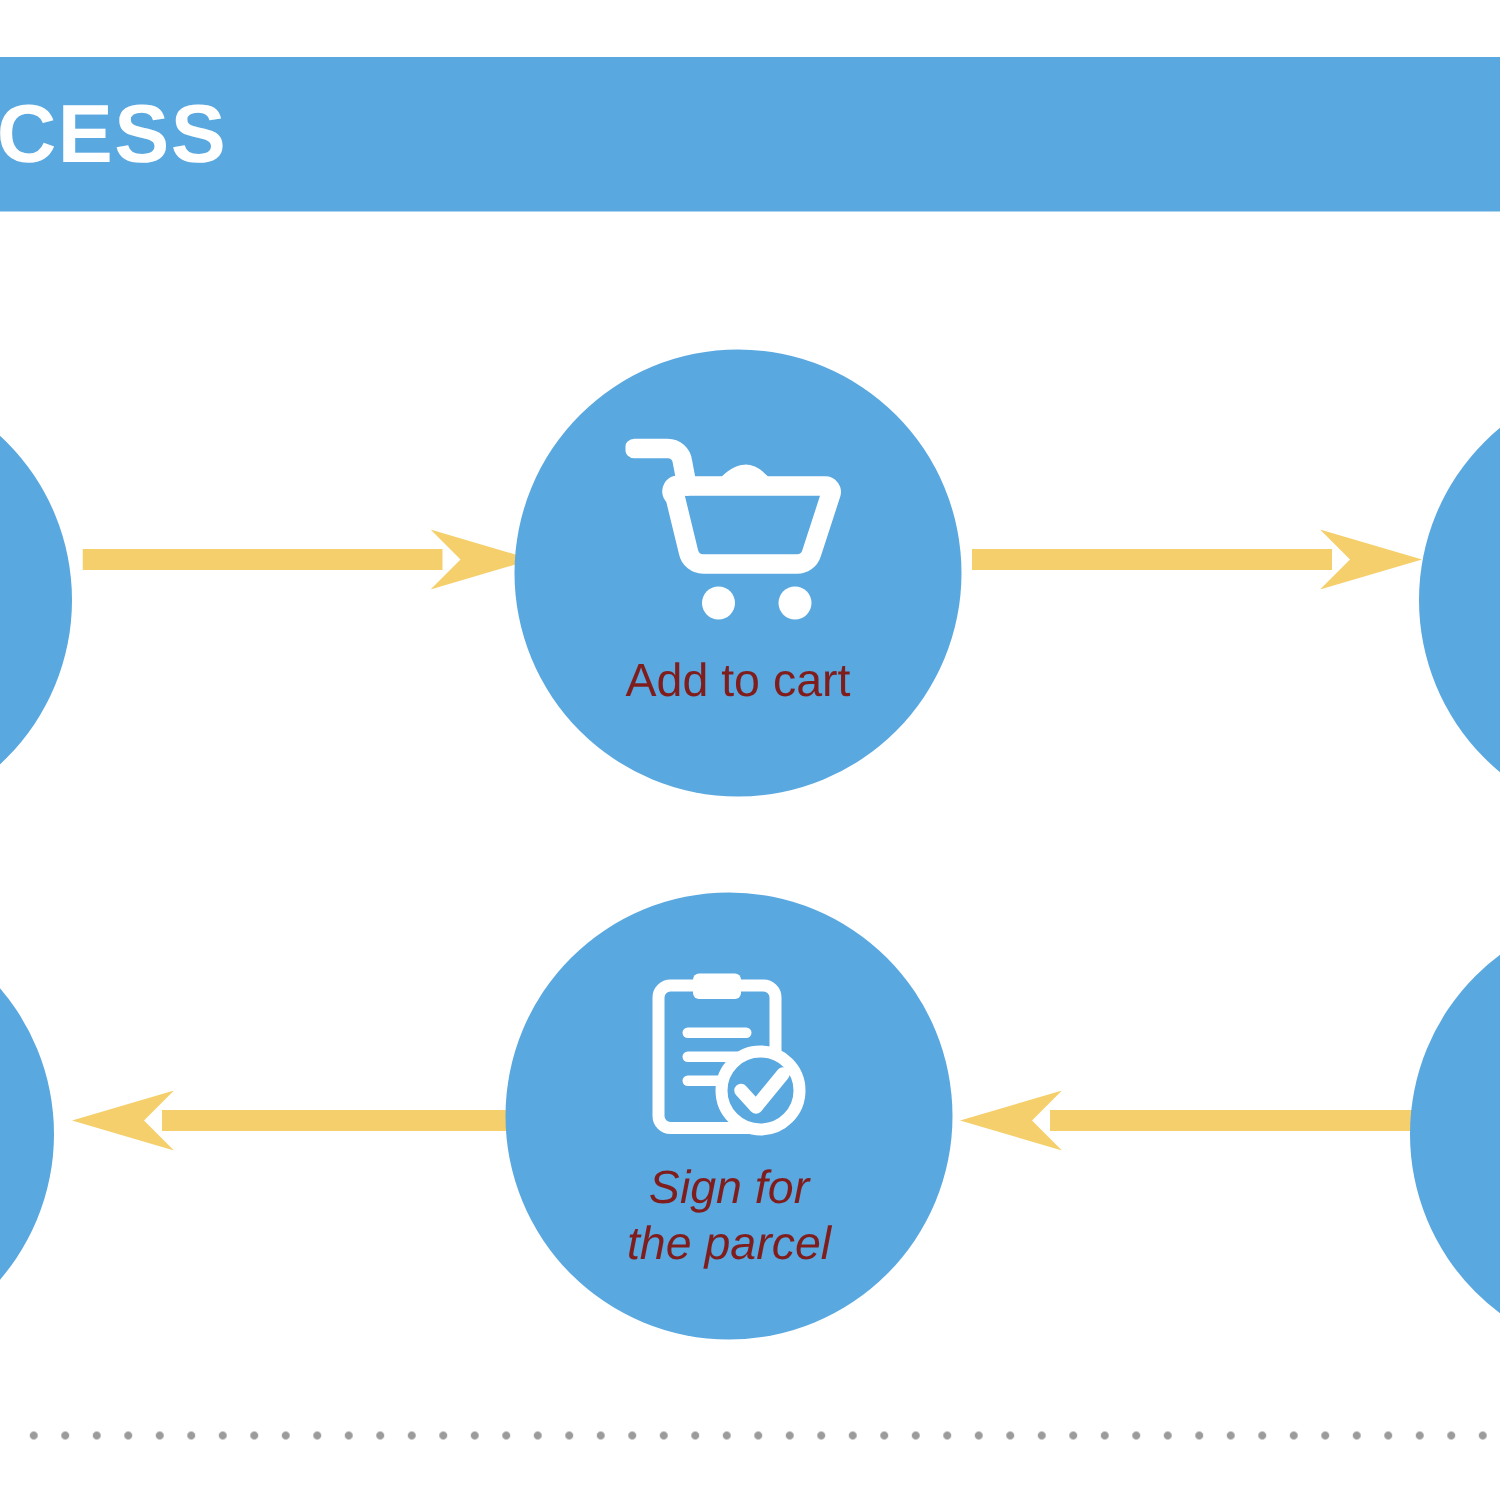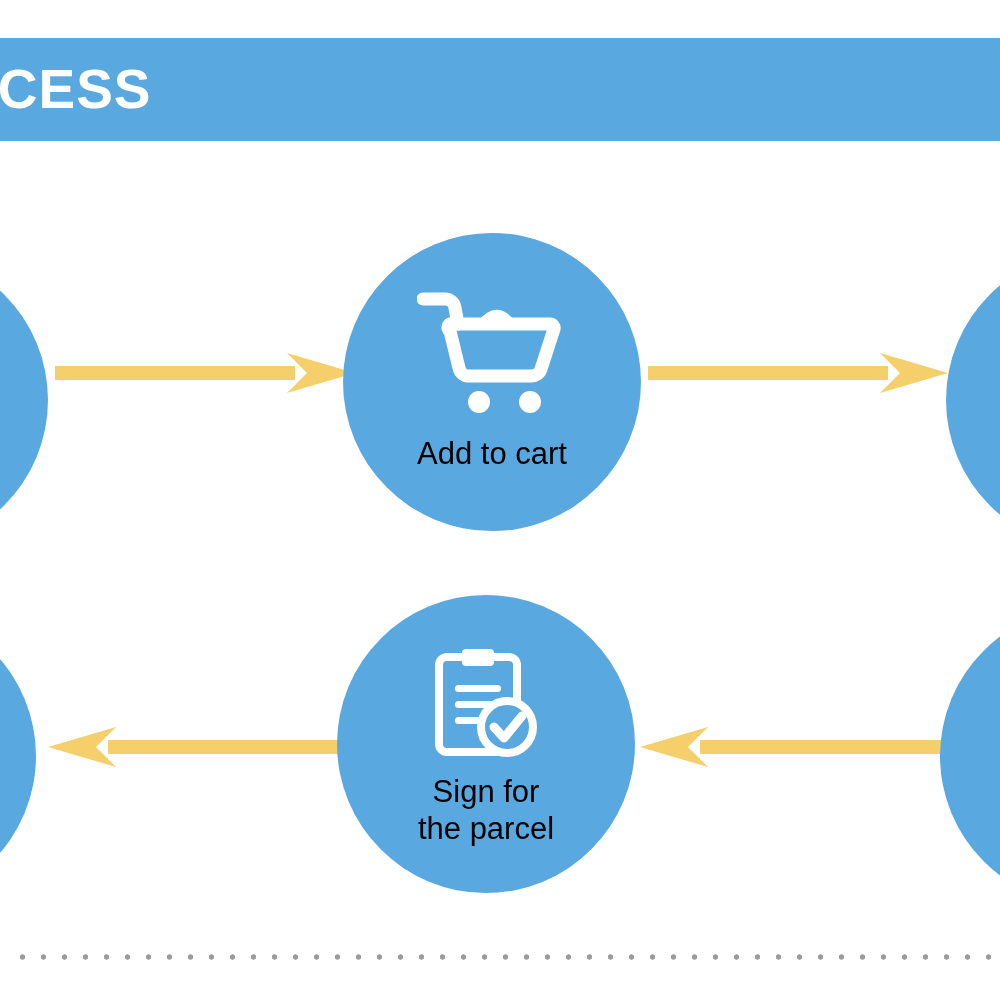--- a/index.html
+++ b/index.html
@@ -52,21 +52,21 @@
     display: flex;
     flex-direction: column;
     align-items: center;
     justify-content: flex-start;
   }
   .node-label {
     position: absolute;
     left: 0;
     width: 100%;
     text-align: center;
-    color: #000000;
+    color: #7f1d1d;
     font-size: 31px;
     line-height: 37px;
     white-space: pre-line;
   }
   .node-icon {
     position: absolute;
     left: 50%;
     transform: translateX(-50%);
   }
 
@@ -169,21 +169,21 @@
       <svg width="110" height="115" viewBox="0 0 110 115" xmlns="http://www.w3.org/2000/svg">
         <rect x="8" y="10" width="78" height="95" rx="8" fill="none" stroke="#ffffff" stroke-width="8"></rect>
         <rect x="31" y="2" width="32" height="17" rx="4" fill="#ffffff"></rect>
         <rect x="24" y="38" width="46" height="7" rx="3.5" fill="#ffffff"></rect>
         <rect x="24" y="54" width="46" height="7" rx="3.5" fill="#ffffff"></rect>
         <rect x="24" y="70" width="28" height="7" rx="3.5" fill="#ffffff"></rect>
         <circle cx="76" cy="80" r="26" fill="#5aa8e0" stroke="#ffffff" stroke-width="8"></circle>
         <path d="M63 80 l10 11 l18 -22" fill="none" stroke="#ffffff" stroke-width="9" stroke-linecap="round" stroke-linejoin="round"></path>
       </svg>
     </span>
-    <span class="node-label" style="top:178px;">Sign for
+    <span class="node-label" style="top:178px;font-style:italic;">Sign for
 the parcel</span>
   </div>
 
   <div class="node node-r2">
     <span class="node-label" style="top:175px;">D</span>
   </div>
 
   <div class="dotted-rule"></div>
 
 </div>

